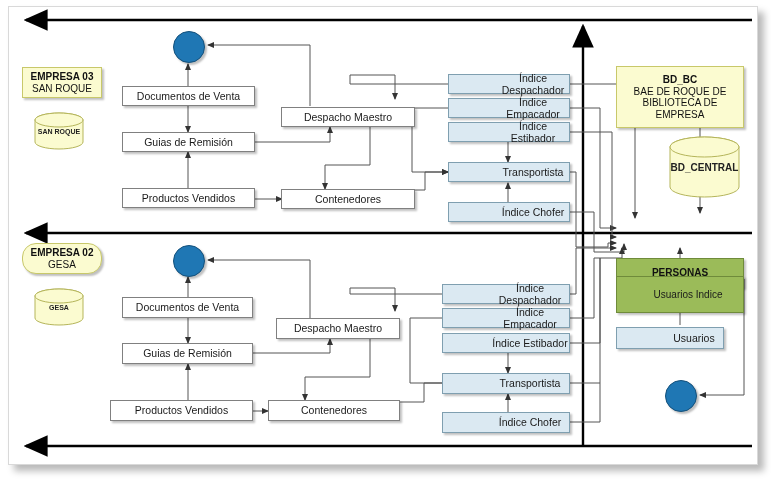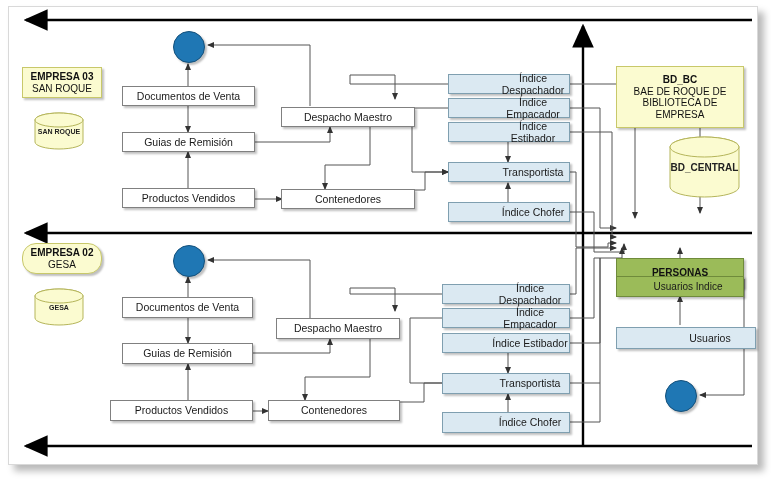--- a/index.html
+++ b/index.html
@@ -151,22 +151,22 @@
 
   <div class="cyl" style="left:645px;top:136px;width:71px;height:62px;margin-left:24px;">
     <svg width="71" height="62">
       <path d="M1,11 a34.5,10 0 0 1 69,0 L70,51 a34.5,10 0 0 1 -69,0 z" fill="#fbfbd0" stroke="#b5b55a"></path>
       <ellipse cx="35.5" cy="11" rx="34.5" ry="10" fill="#fbfbd0" stroke="#b5b55a"></ellipse>
     </svg>
     <span class="lbl big" style="top:26px;">BD_CENTRAL</span>
   </div>
 
   <div class="node green" style="left:616px;top:214px;width:128px;height:30px;">PERSONAS</div>
-  <div class="node greenlt" style="left:616px;top:276px;width:128px;height:21px;padding-left:16px;">Usuarios Indice</div>
-  <div class="node blue" style="left:616px;top:327px;width:140px;height:22px;">Usuarios</div>
+  <div class="node greenlt" style="left:616px;top:276px;width:128px;height:37px;padding-left:16px;">Usuarios Indice</div>
+  <div class="node blue" style="left:616px;top:327px;width:108px;height:22px;">Usuarios</div>
 
   <div class="circ" style="left:665px;top:380px;width:30px;height:30px;"></div>
 
   <div class="node yellow" style="left:22px;top:243px;width:80px;height:31px;border-radius:14px;">
     <span class="t1">EMPRESA 02</span>
     <span class="t2">GESA</span>
   </div>
 
   <div class="cyl" style="left:34px;top:288px;width:50px;height:38px;">
     <svg width="50" height="38">

